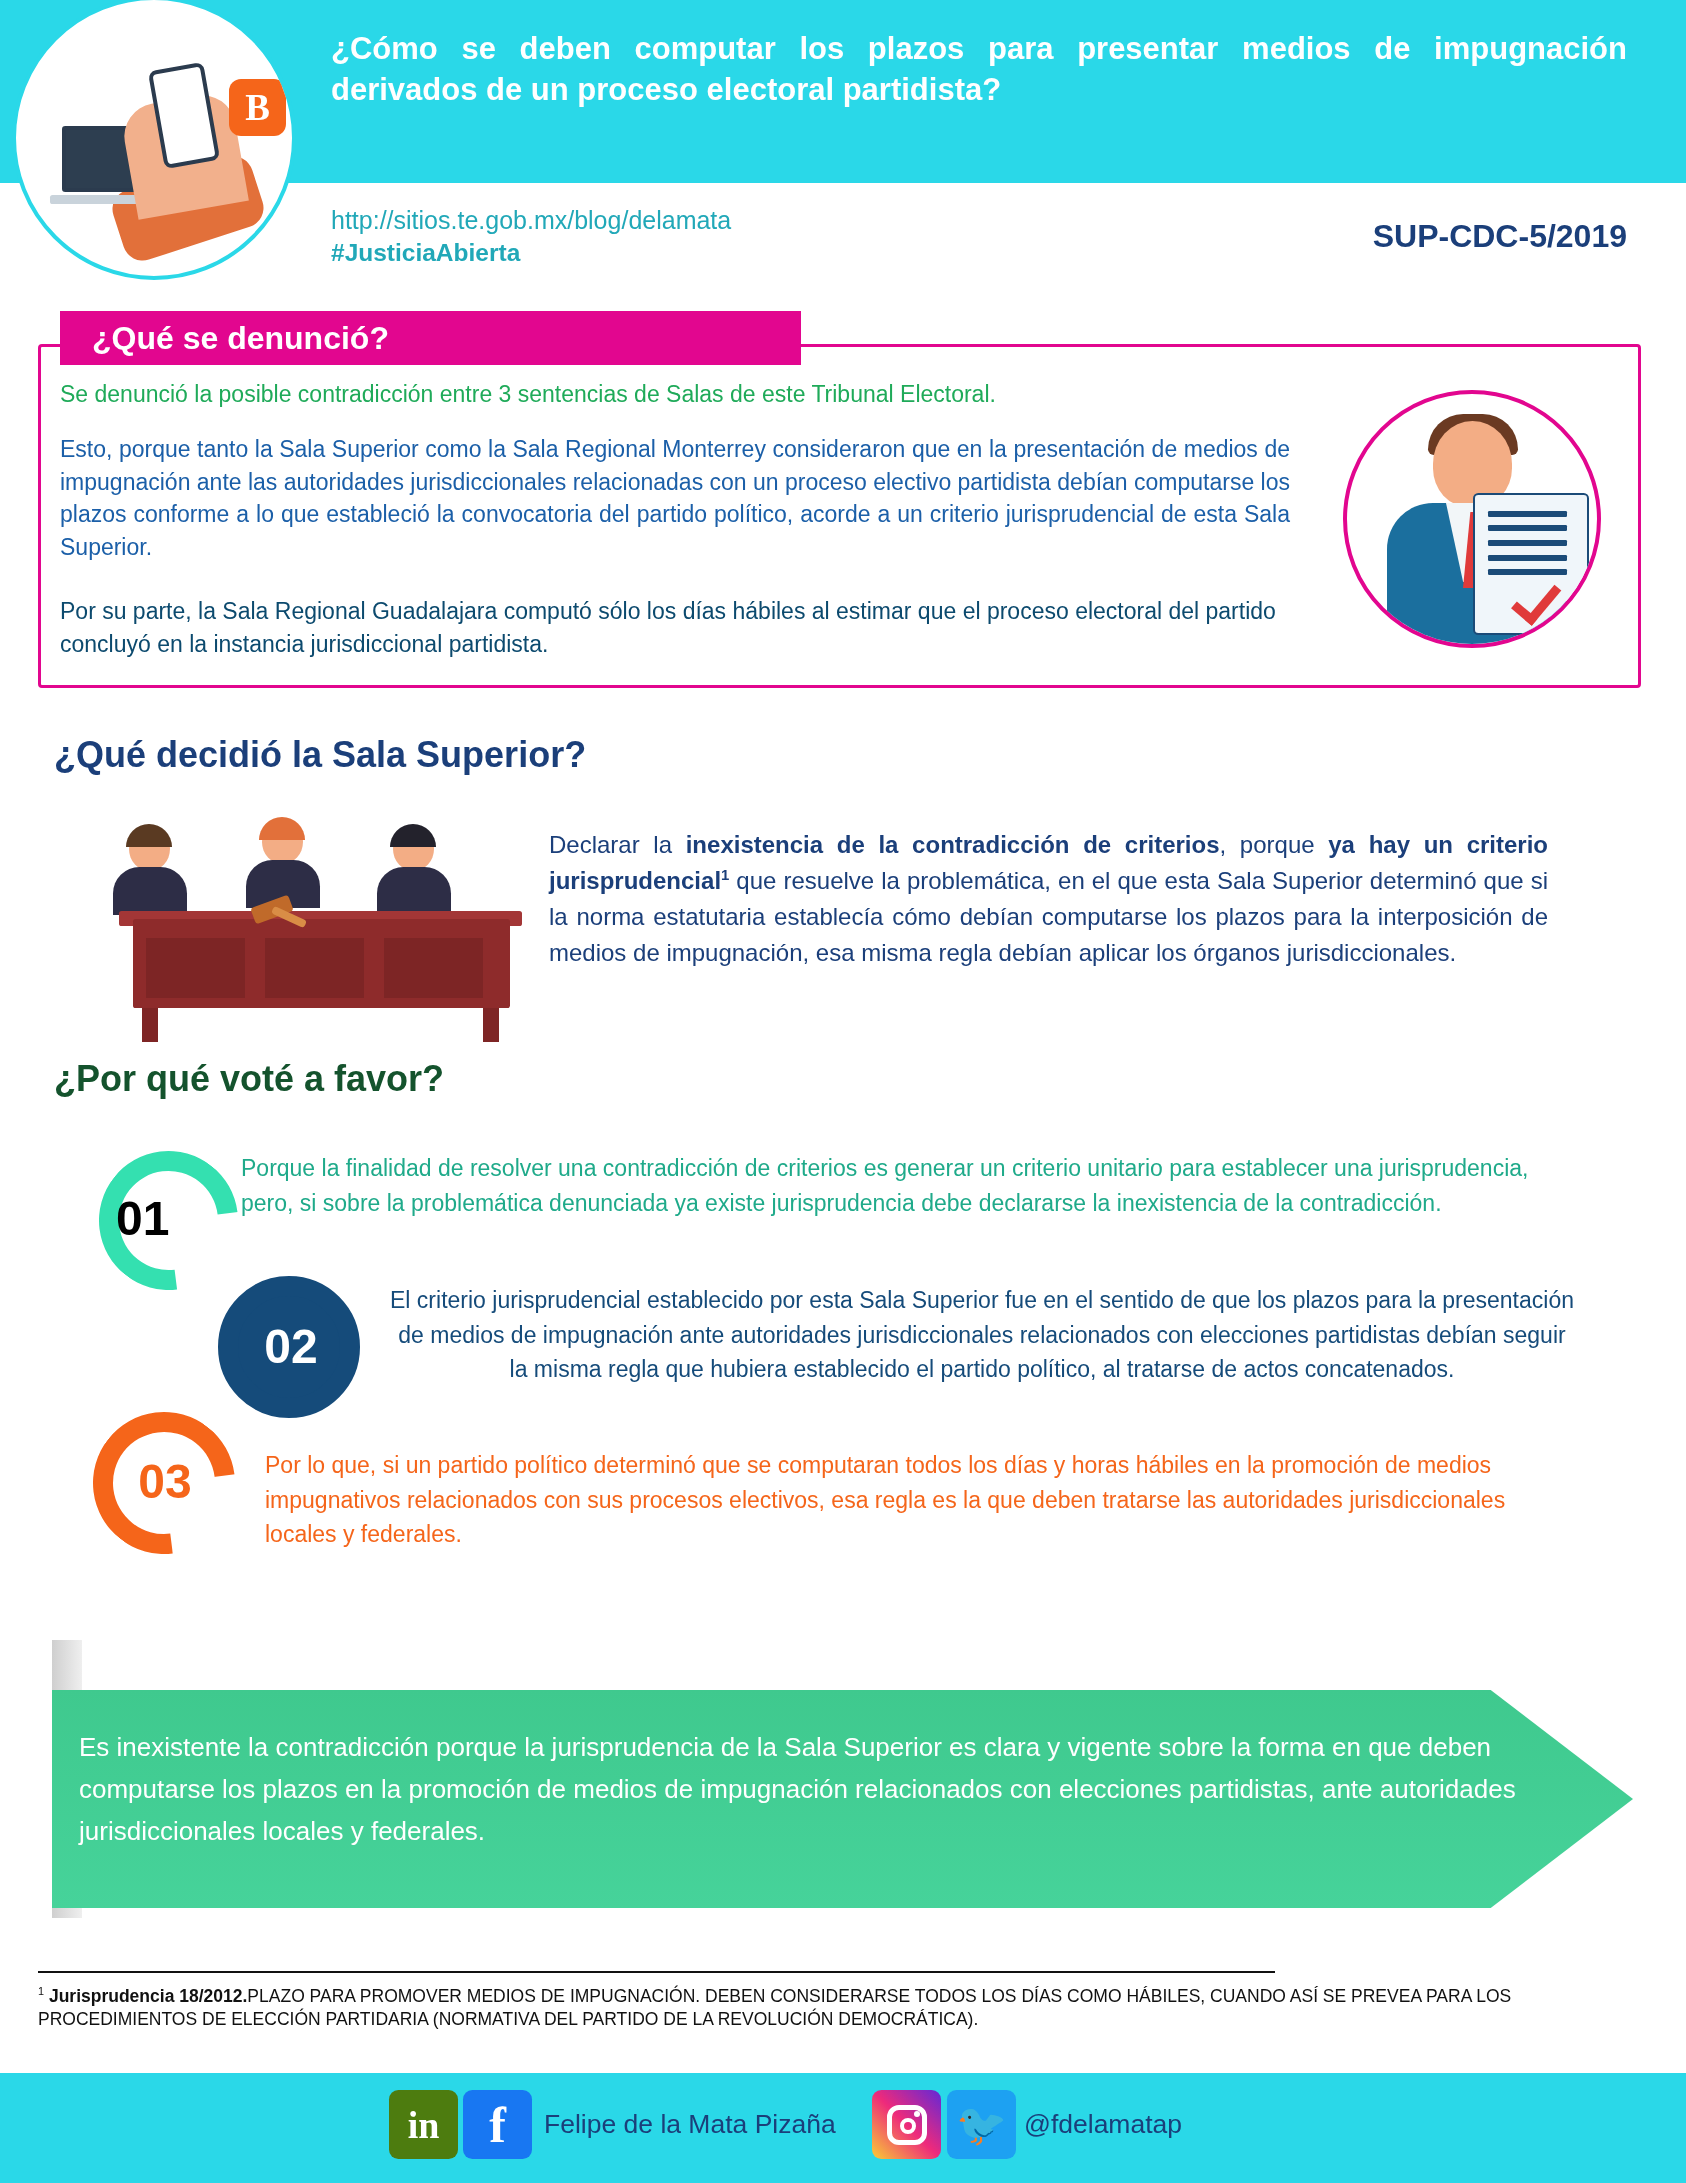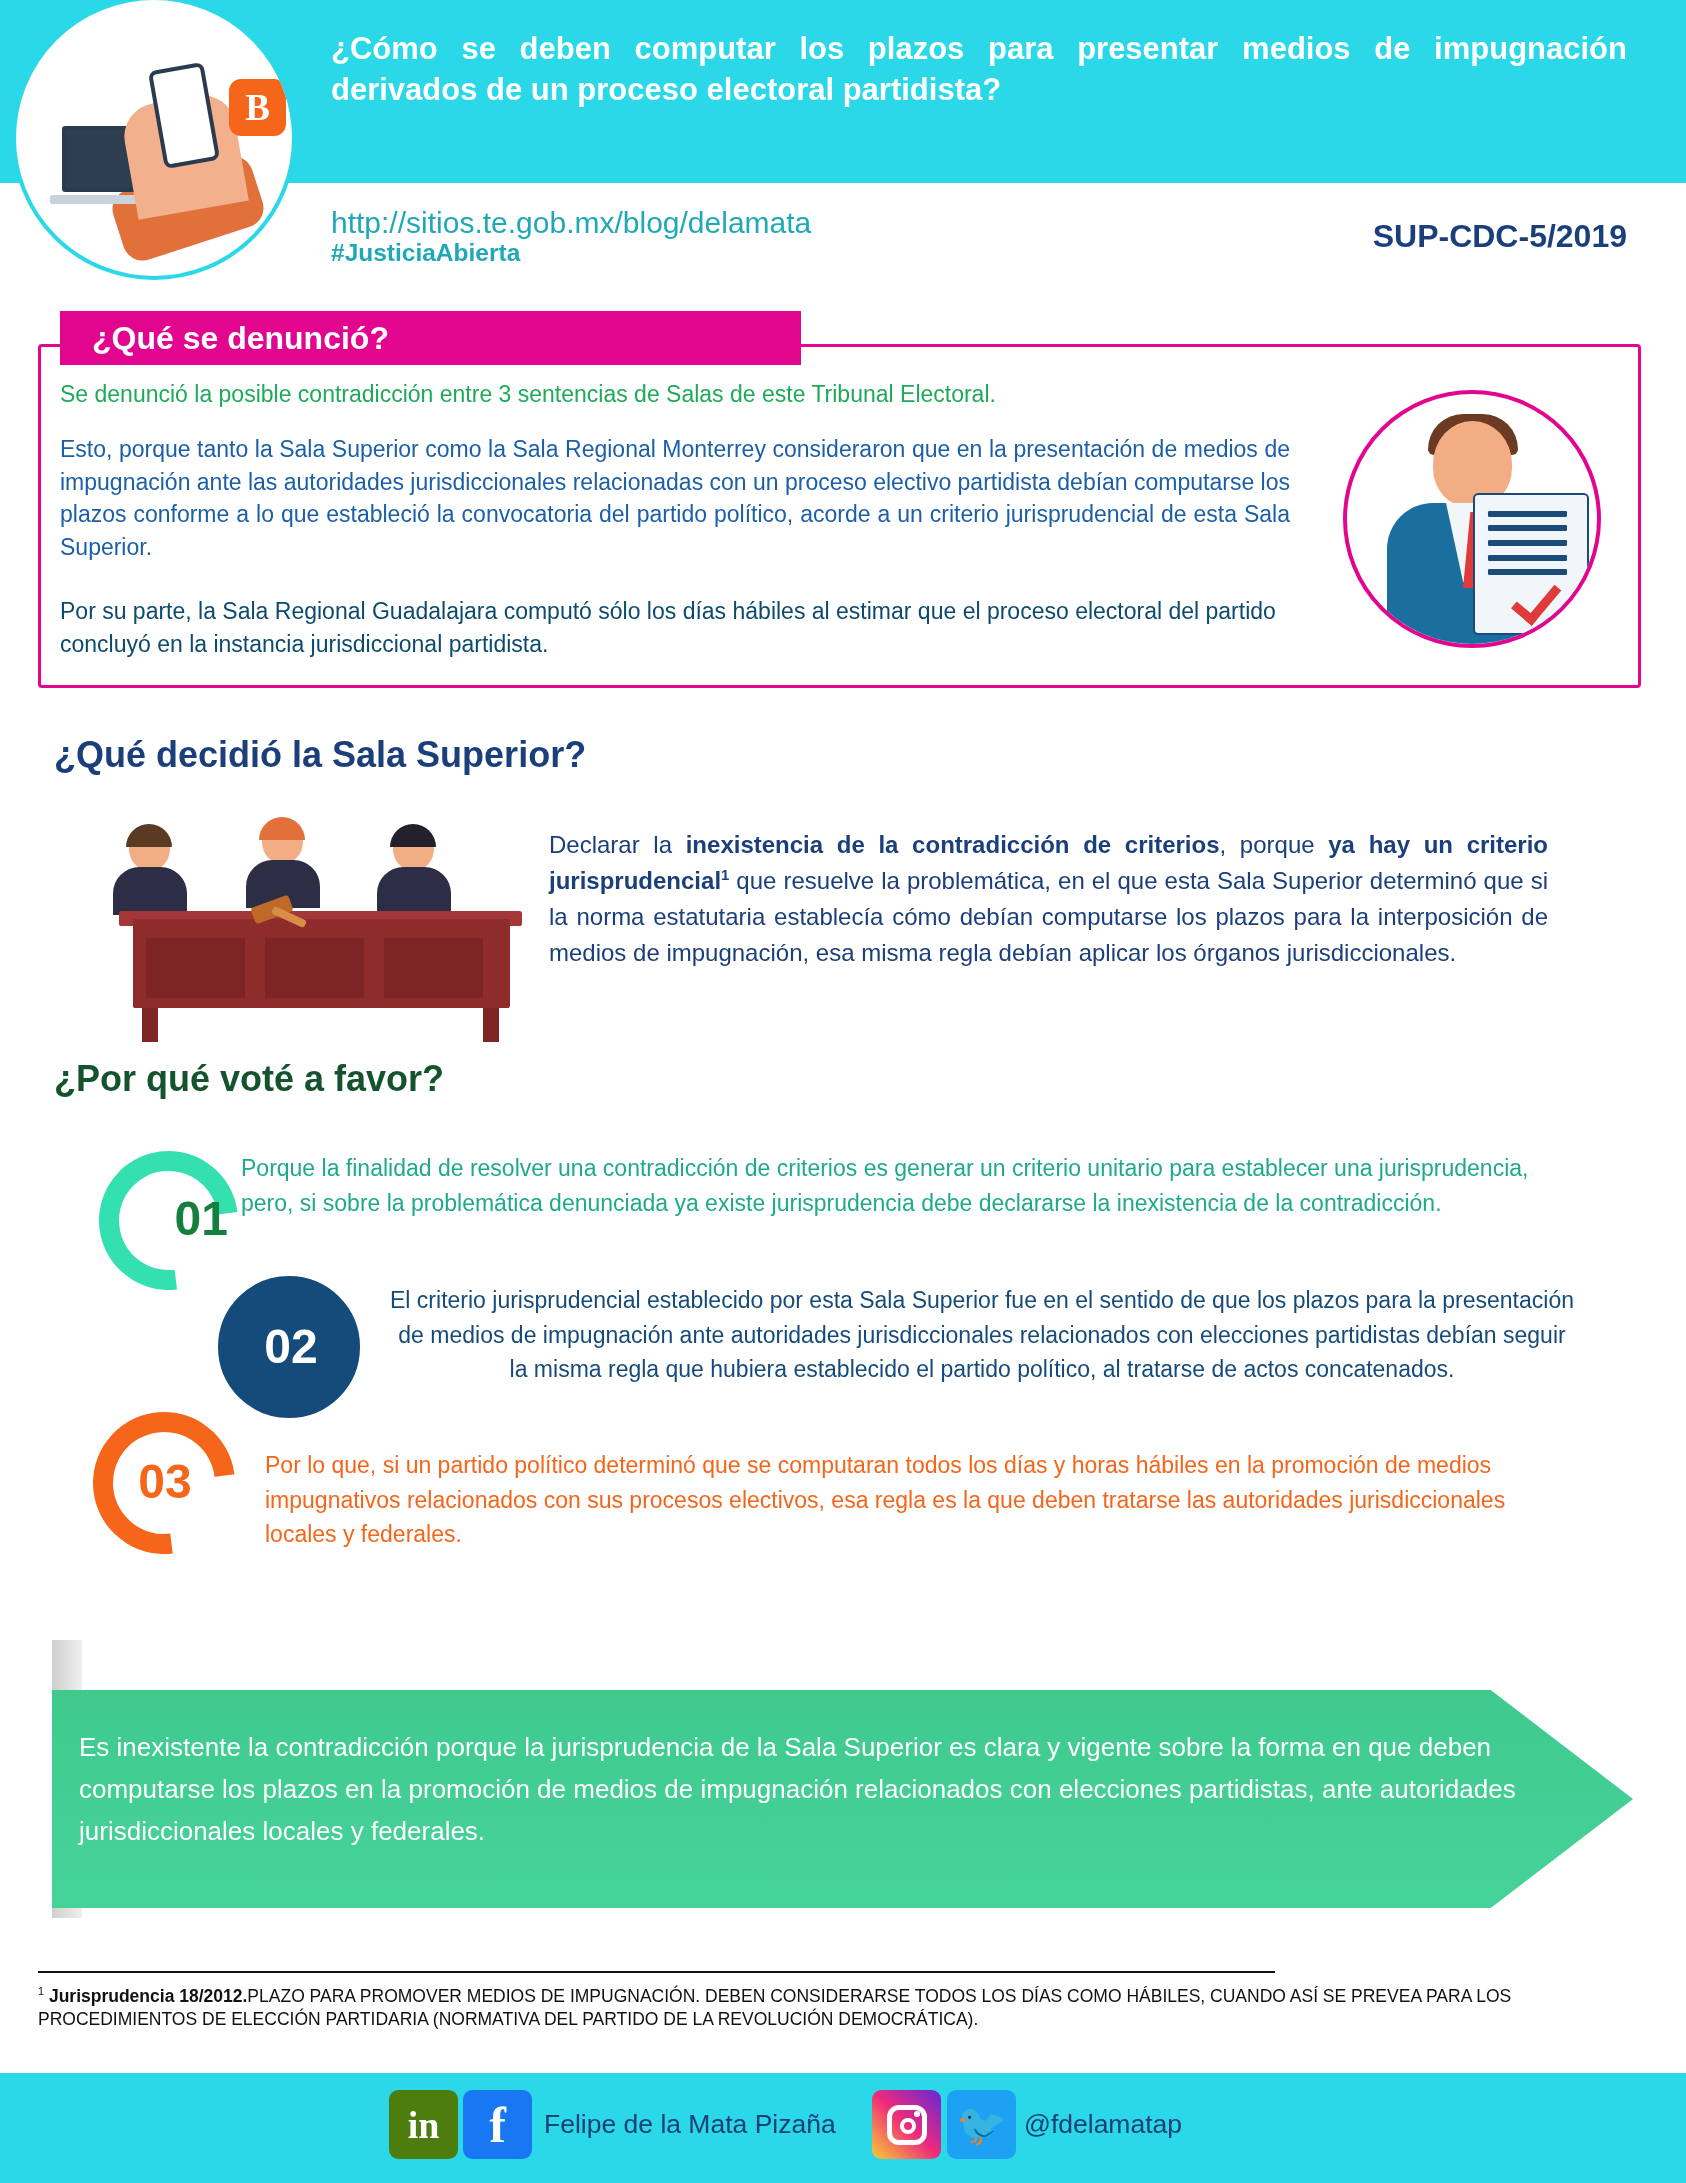--- a/index.html
+++ b/index.html
@@ -84,21 +84,21 @@
     width: 1296px;
     color: #ffffff;
     font-size: 31px;
     font-weight: bold;
     line-height: 1.32;
     text-align: justify;
     text-align-last: left;
   }
   .header-url {
     position:absolute; left: 331px; top: 206px;
-    color:#21a8b8; font-size: 30px;
+    color:#21a8b8; font-size: 25px;
   }
   .header-hash {
     position:absolute; left: 331px; top: 239px;
     color:#21a8b8; font-size: 24.5px; font-weight: bold;
   }
   .header-case {
     position:absolute; right: 60px; top: 218px;
     color:#1b3f7a; font-size: 32px; font-weight: bold;
   }
 
@@ -218,21 +218,21 @@
 
   .ring { position:absolute; border-radius:50%; }
   .ring-01 {
     left: 99px; top: 1151px; width: 139px; height: 139px;
     border: 20px solid #34e0b0;
     border-right-color: transparent;
     transform: rotate(38deg);
   }
   .num-01 {
     position:absolute; left: 116px; top: 1191px; width: 112px;
-    text-align:right; color:#15803d; font-size: 48px; font-weight: bold;
+    text-align:left; color:#000000; font-size: 48px; font-weight: bold;
   }
   .ring-02 {
     left: 218px; top: 1276px; width: 142px; height: 142px;
     border: 20px solid #154b7a;
     background:#154b7a;
   }
   .num-02 {
     position:absolute; left: 235px; top: 1319px; width: 112px;
     text-align:center; color:#ffffff; font-size: 48px; font-weight: bold;
   }

